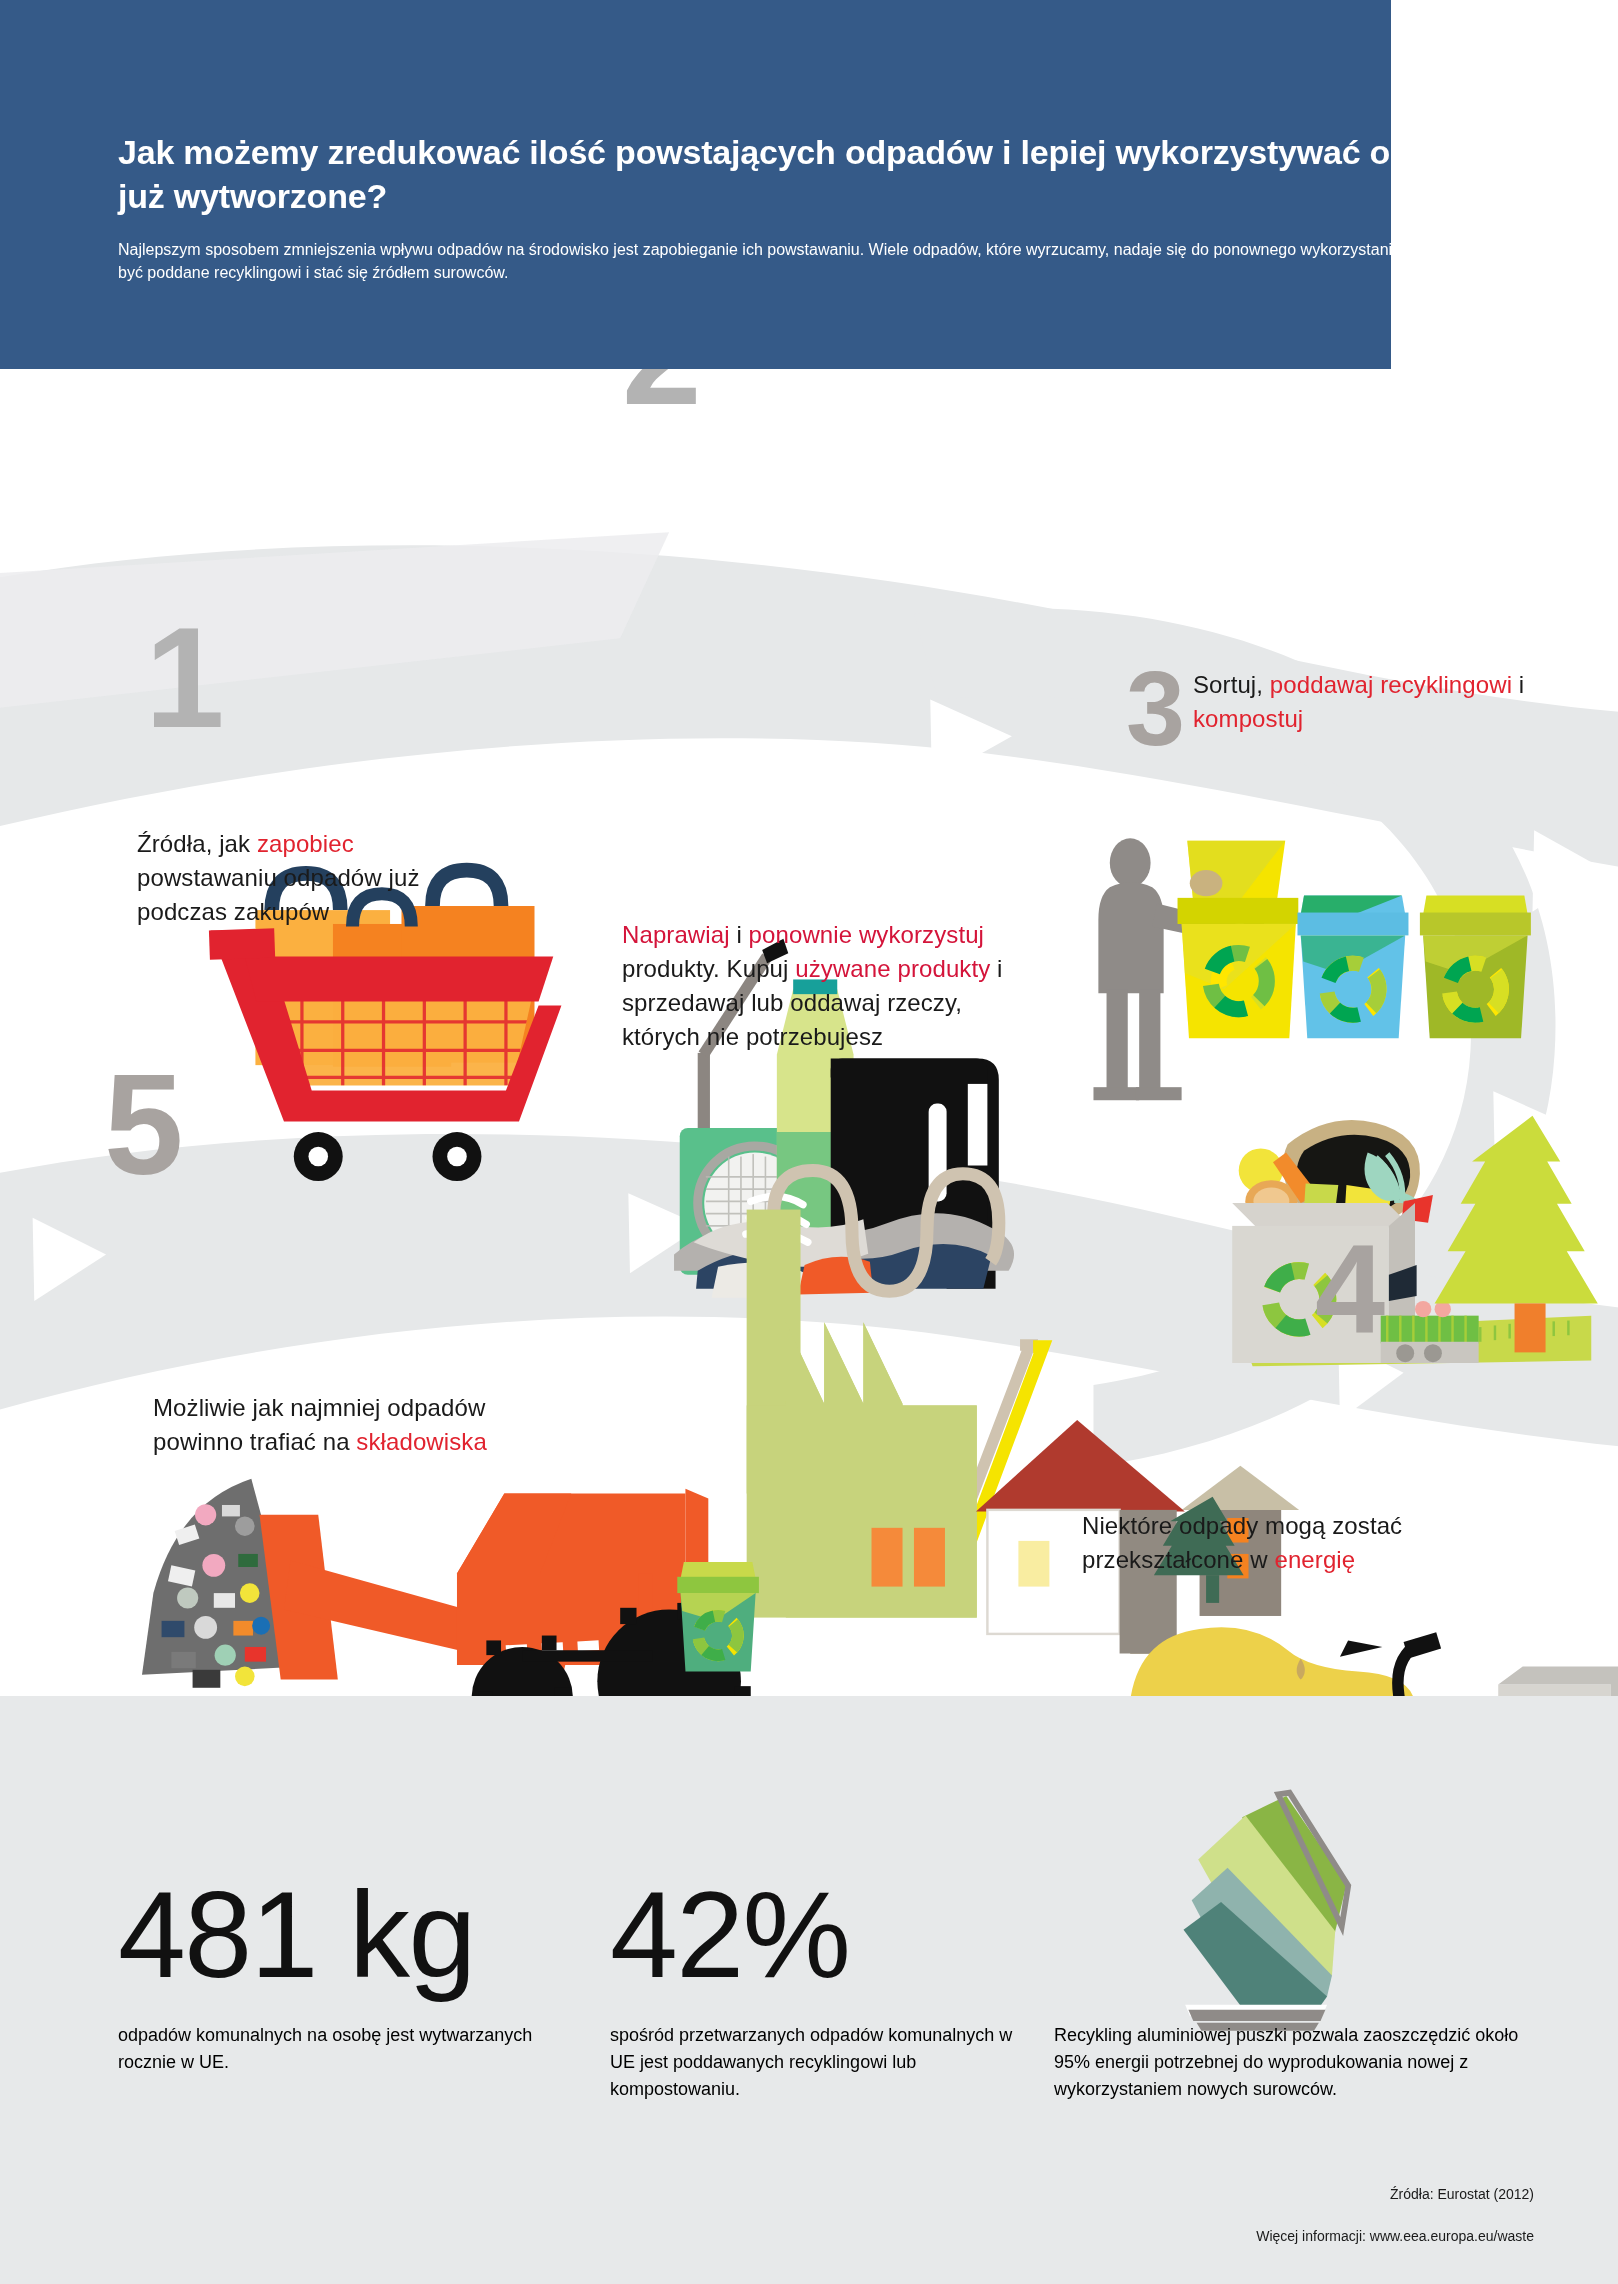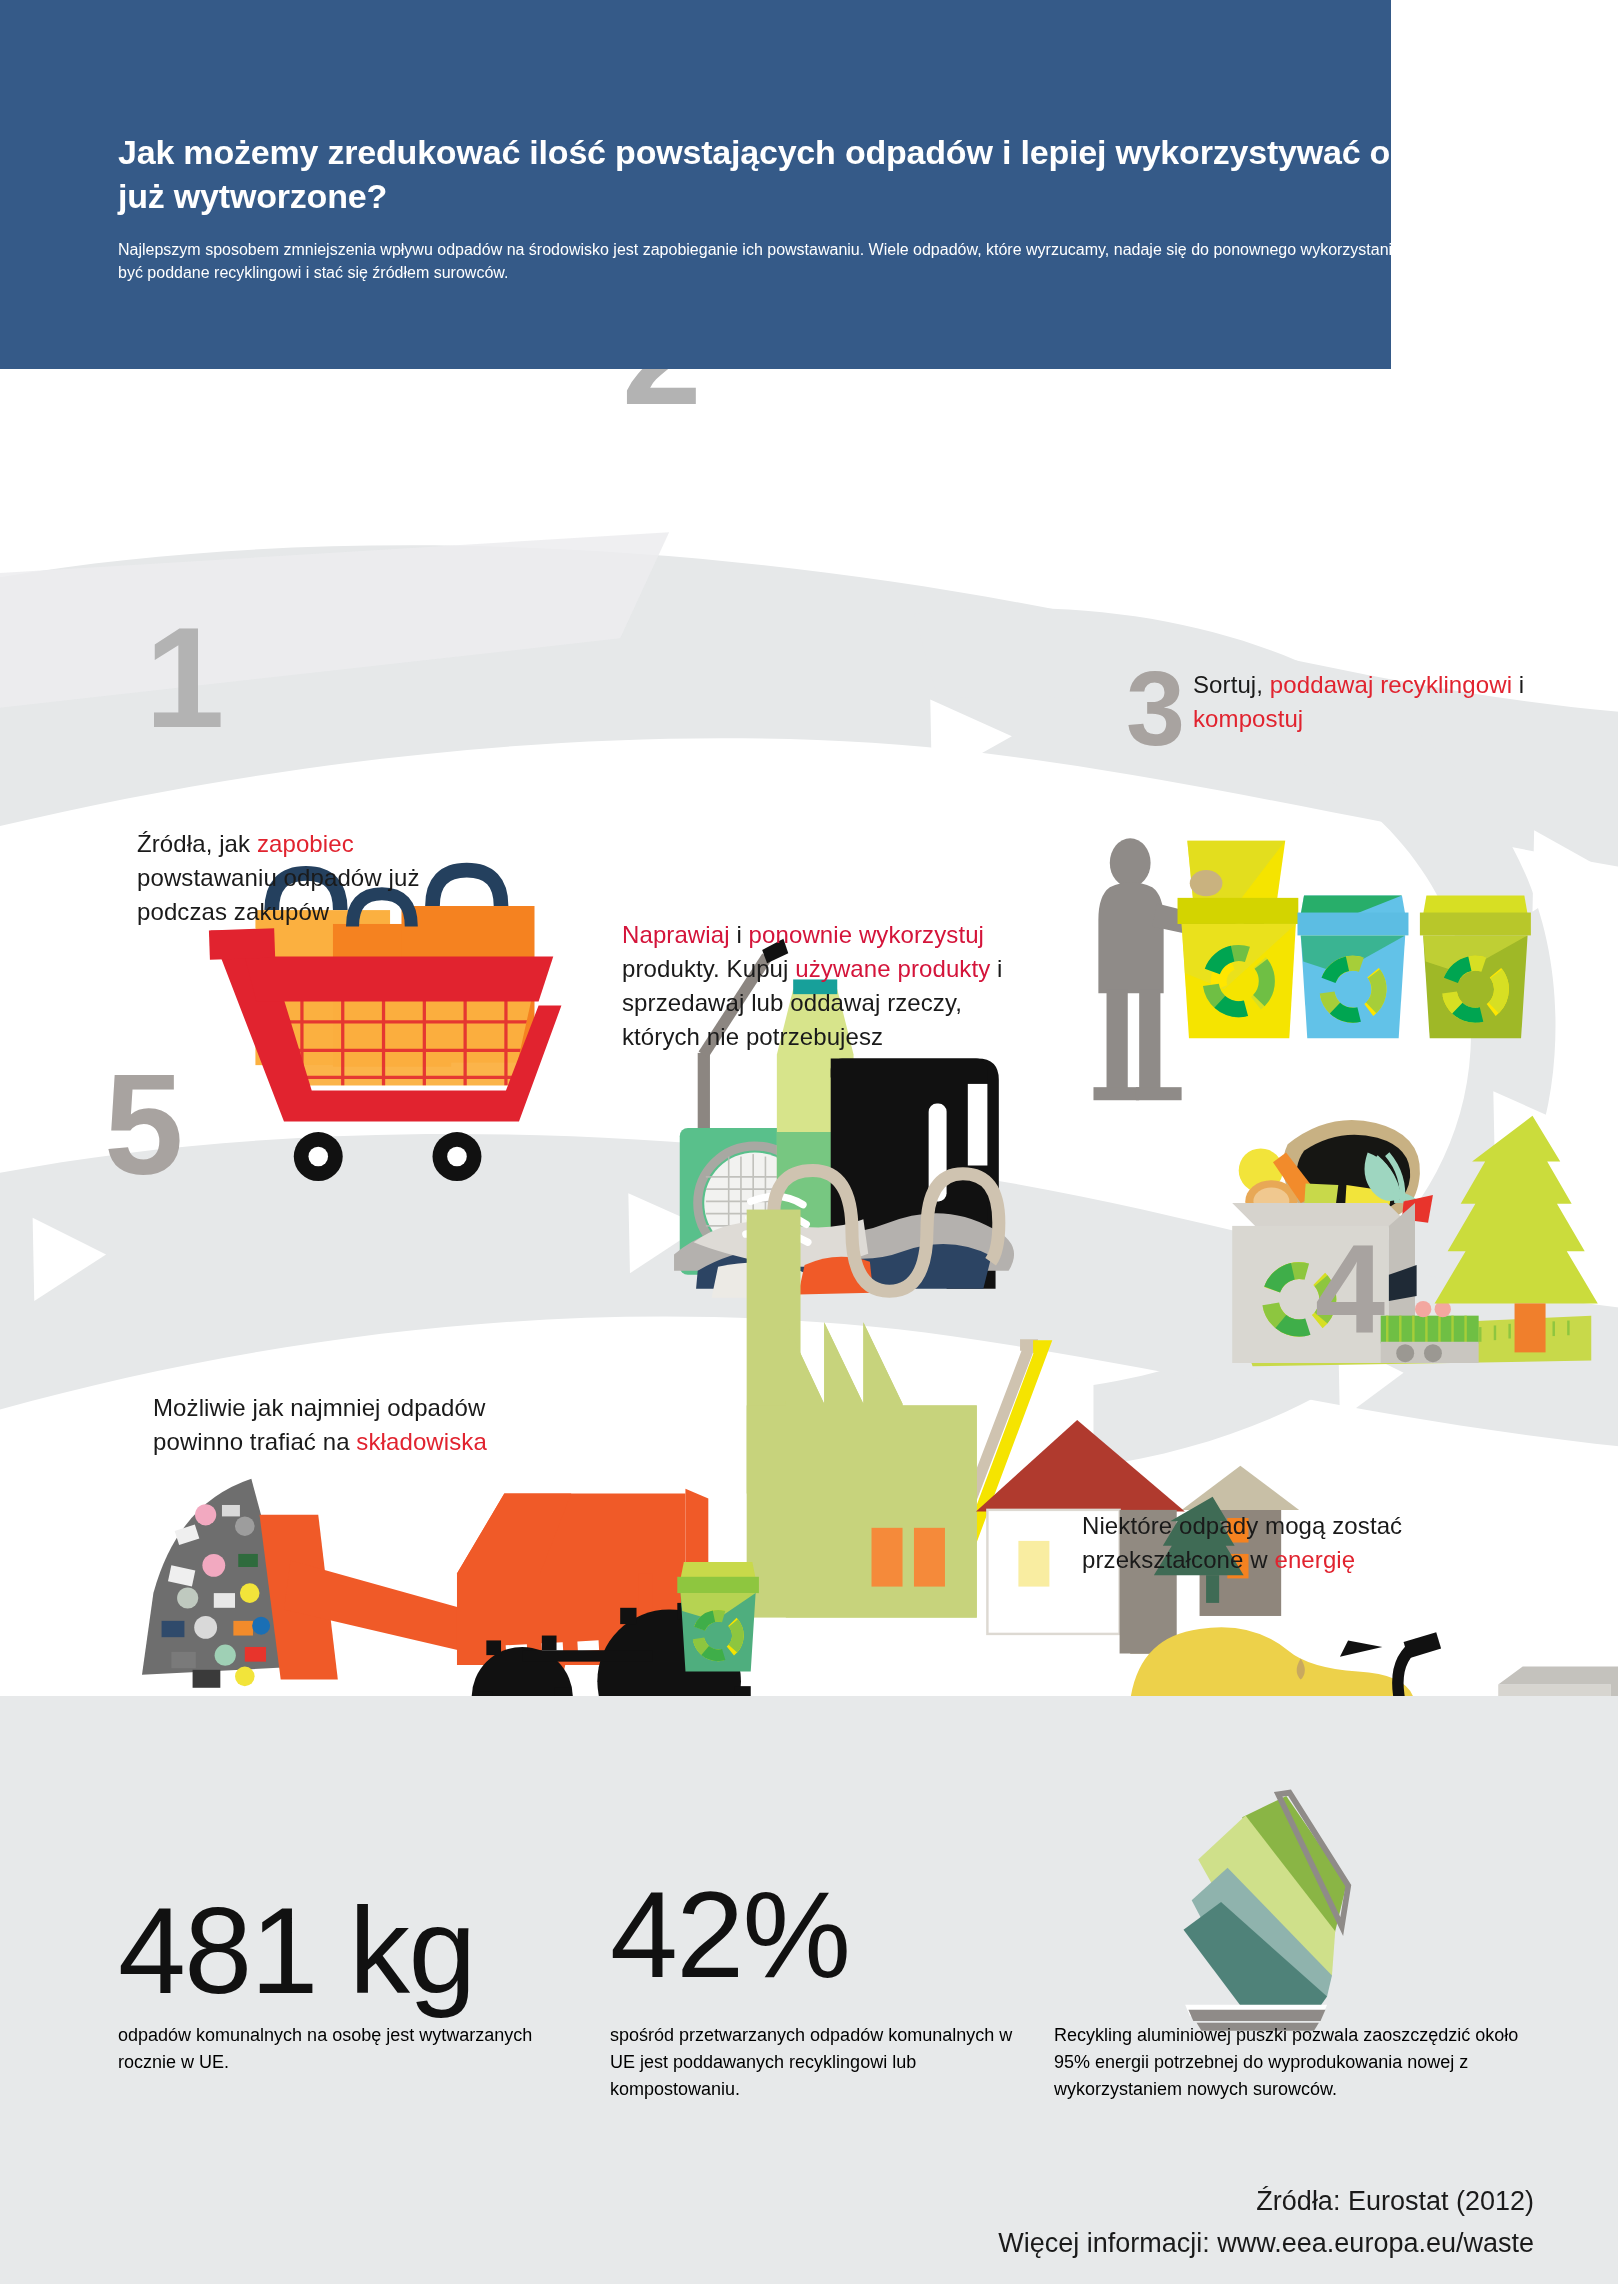--- a/index.html
+++ b/index.html
@@ -51,21 +51,21 @@
     background:#e7e9ea;
   }
   .stat-num{
     position:absolute; font-size:122px; font-weight:400; color:#111;
     letter-spacing:-1.6px; line-height:1; font-family:"Liberation Sans", sans-serif;
   }
   .stat-cap{
     position:absolute; font-size:18px; line-height:1.5; color:#000000;
   }
   #src-line1, #src-line2{
-    position:absolute; font-size:27px; color:#1a1a1a; text-align:right;
+    position:absolute; font-size:14px; color:#1a1a1a; text-align:right;
   }
 </style>
 </head>
 <body>
 
 <div id="header">
   <div id="header-inner">
     <div id="header-title">Jak możemy zredukować ilość powstających odpadów i lepiej wykorzystywać odpady już wytworzone?</div>
     <div id="header-sub">Najlepszym sposobem zmniejszenia wpływu odpadów na środowisko jest zapobieganie ich powstawaniu. Wiele odpadów, które wyrzucamy, nadaje się do ponownego wykorzystania, a inne mogą być poddane recyklingowi i stać się źródłem surowców.</div>
   </div>
@@ -441,21 +441,21 @@
     <span>Niektóre odpady mogą zostać przekształcone w </span><span class="hl">energię</span>
   </div>
 
   <div class="step-text" style="left:137px; top:1022px; width:367px;margin-left:16px;">
     <span>Możliwie jak najmniej odpadów powinno trafiać na </span><span class="hl">składowiska</span>
   </div>
 </div>
 
 <div id="bottom">
 
-  <div class="stat-num" style="left:118px; top:194px;">481 kg</div>
+  <div class="stat-num" style="left:118px; top:178px;">481 kg</div>
   <div class="stat-cap" style="left:118px; top:326px; width:441px;">odpadów komunalnych na osobę jest wytwarzanych rocznie w UE.</div>
 
   <div class="stat-num" style="left:610px; top:178px;">42%</div>
   <div class="stat-cap" style="left:610px; top:326px; width:416px;">spośród przetwarzanych odpadów komunalnych w UE jest poddawanych recyklingowi lub kompostowaniu.</div>
 
   <svg style="position:absolute; left:1146px; top:90px; width:261px; height:245px;" viewBox="0 0 320 300">
     <polygon points="118,38 172,12 246,120 232,178 160,190" fill="#8ab545"></polygon>
     <polygon points="162,10 176,8 248,122 240,172" fill="none" stroke="#8f8b88" stroke-width="7"></polygon>
     <polygon points="64,90 122,36 232,178 228,232 152,246" fill="#cfe08a"></polygon>
     <polygon points="56,140 100,100 228,232 222,258 120,262" fill="#8fb3ad"></polygon>

